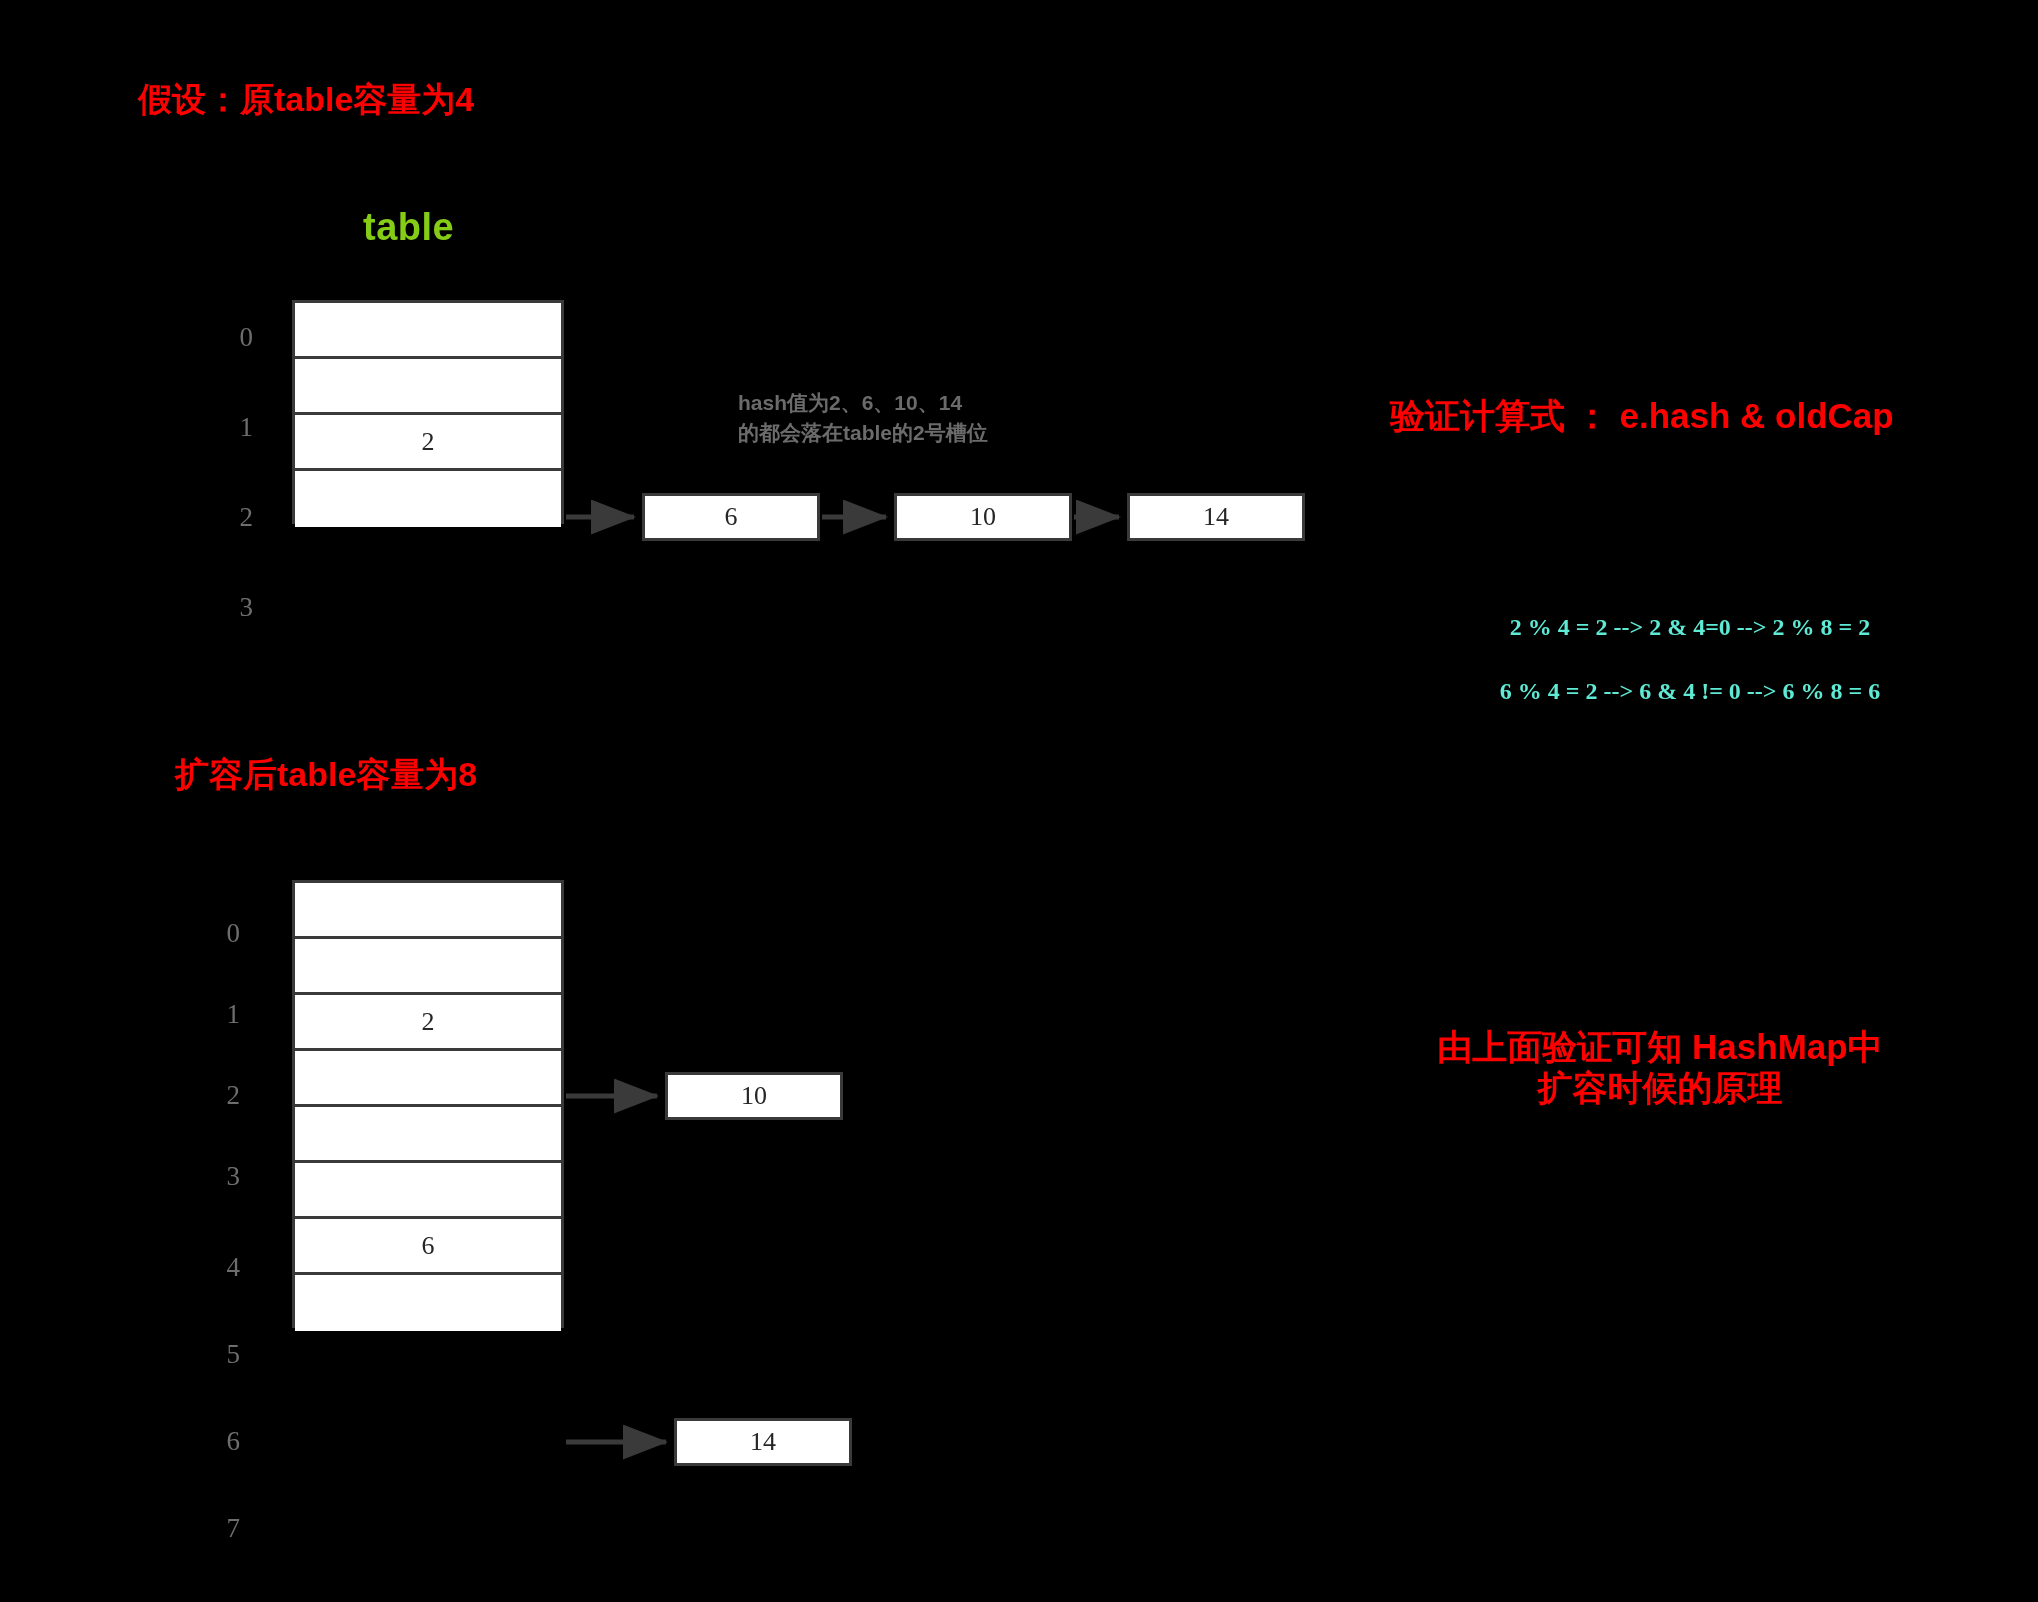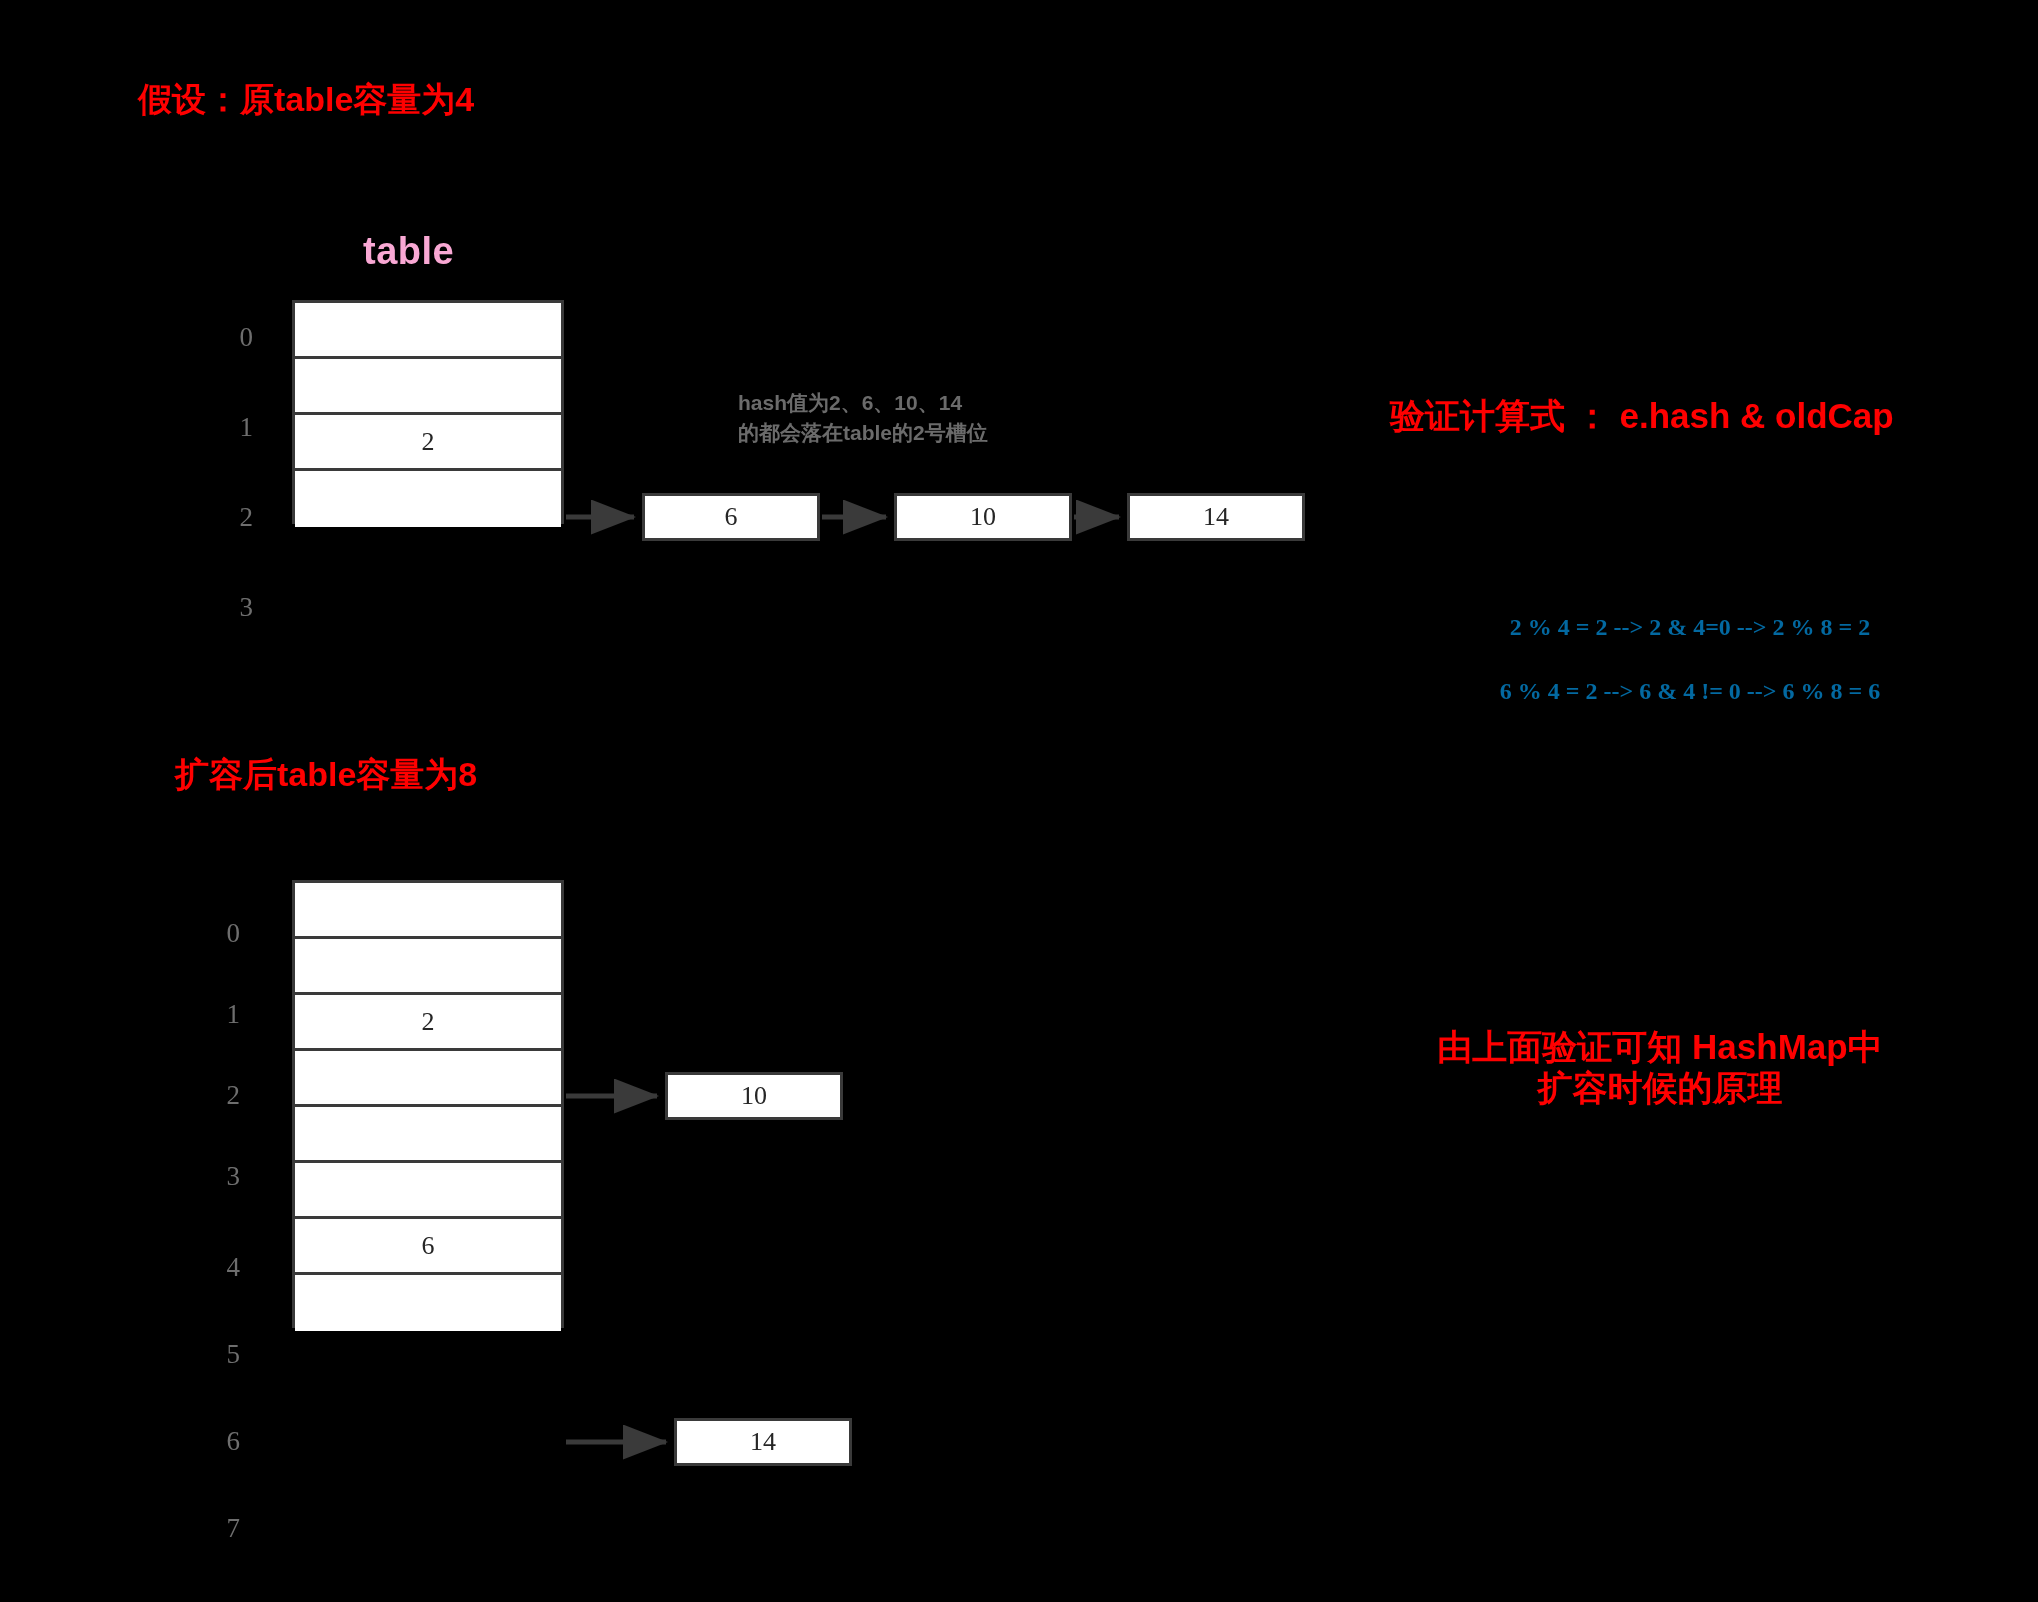--- a/index.html
+++ b/index.html
@@ -47,24 +47,24 @@
     left: 1390px; top: 1026px;
     font-size: 35px;
     text-align: center;
     width: 540px;
     white-space: normal;
   }
   #conclusion .line { display: block; }
 
   
   #table-caption {
-    left: 363px; top: 230px;
+    left: 363px; top: 206px;
     font-size: 38px;
     font-weight: bold;
-    color: #f9a8d4;
+    color: #84cc16;
     letter-spacing: 0.5px;
   }
 
   
   .grey-note {
     color: #6b6b6b;
     font-size: 21px;
     font-weight: bold;
     line-height: 1.42;
     text-align: left;
@@ -75,21 +75,21 @@
     width: 360px;
   }
   #hash-note .line { display: block; }
 
   
   #formula-list {
     left: 1355px; top: 595px;
     width: 670px;
   }
   #formula-list .f-row {
-    color: #0369a1;
+    color: #5eead4;
     font-size: 24px;
     font-weight: bold;
     text-align: center;
     height: 64px;
     line-height: 64px;
     white-space: nowrap;
     font-family: "Liberation Serif", serif;
   }
 
   

